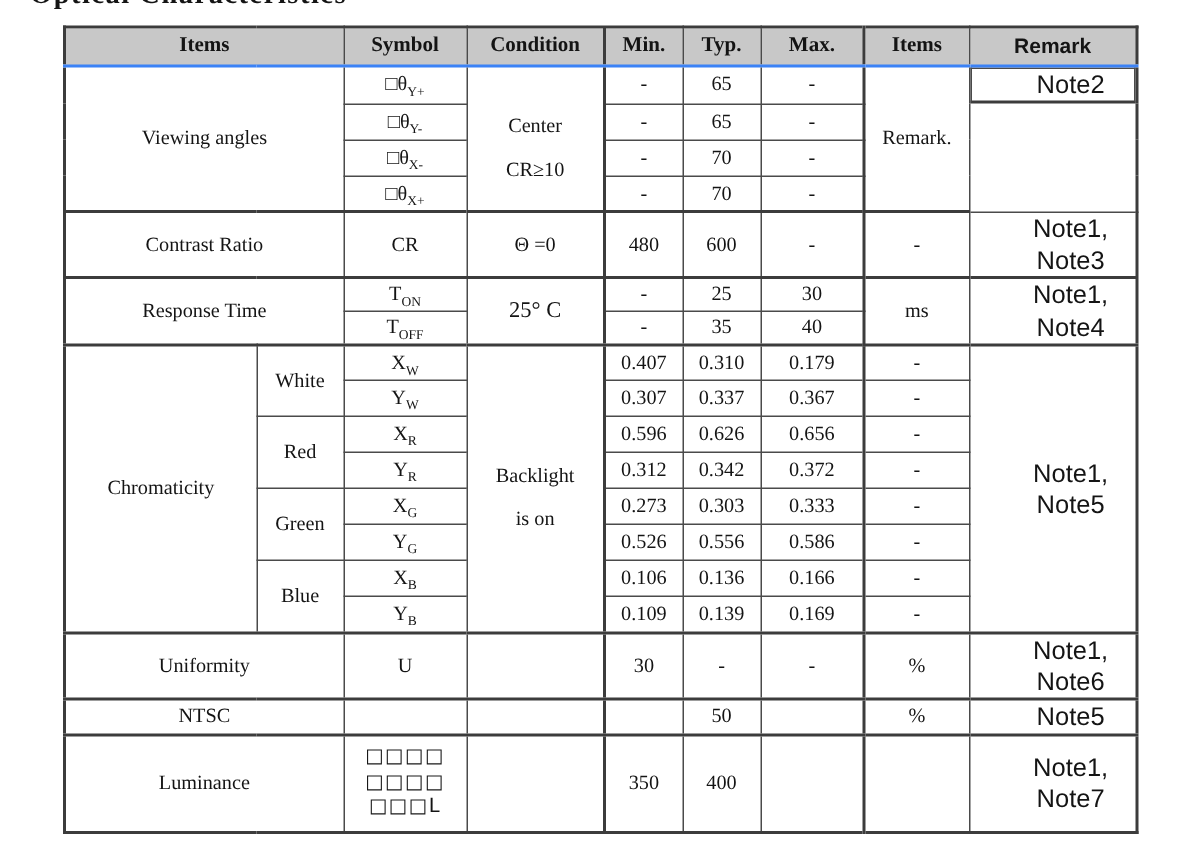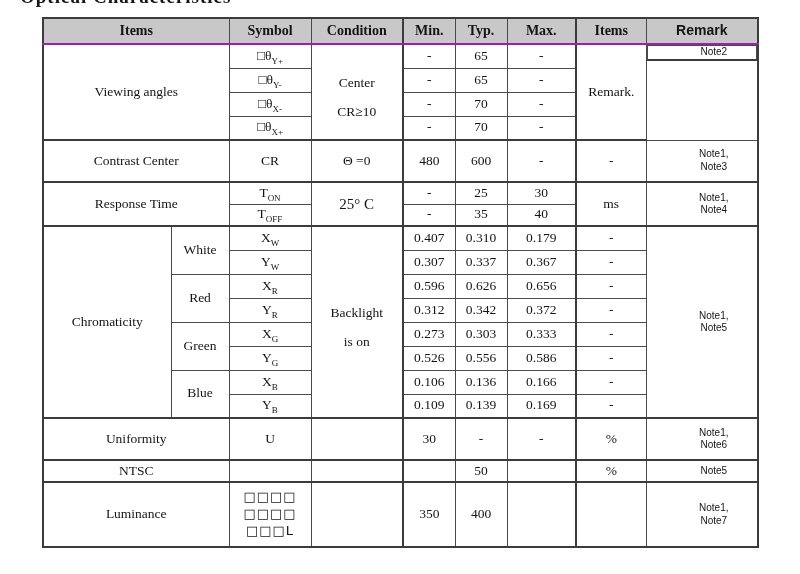--- a/index.html
+++ b/index.html
@@ -16,28 +16,28 @@
     position:absolute;left:42px;top:17px;width:715px;
     border-collapse:collapse;table-layout:fixed;
     border:2px solid #3c3c3c;
   }
   table.opt td, table.opt th{
     border:1px solid #4a4a4a;padding:0;text-align:center;vertical-align:middle;
     font-size:13.5px;line-height:1.25;overflow:hidden;
   }
   table.opt th{
     background:#c8c8c8;font-weight:bold;font-size:14px;
-    border-bottom:2px solid #a21caf;
+    border-bottom:2px solid #3b82f6;
   }
   th.sans{font-family:"Liberation Sans", sans-serif;}
   .gb{border-bottom:2px solid #3c3c3c !important;}   
   .vthick{border-left:2px solid #3c3c3c !important;} 
   .sym-left{text-align:left;padding-left:3px;}
   sub{font-size:9px;line-height:0;}
-  .note{font-family:"Liberation Sans", sans-serif;font-size:10px;display:block;padding-left:24px;}
+  .note{font-family:"Liberation Sans", sans-serif;font-size:17px;display:block;padding-left:24px;}
   .line{display:block;margin-top:12px;}
   .boxes{display:block;font-family:"DejaVu Sans", sans-serif;font-size:13px;
     letter-spacing:1px;line-height:1.3;}
   tr.h26{height:26px}tr.h24{height:24px}tr.h42{height:42px}
   tr.h22{height:22px}tr.h65{height:65px}
 </style>
 </head>
 <body>
 
 <div id="canvas">
@@ -99,21 +99,21 @@
       <td>-</td>
     </tr>
     <tr class="h24">
       <td class="sym-left gb"><span>□</span><span>θ</span><sub>X+</sub></td>
       <td class="gb vthick">-</td>
       <td class="gb">70</td>
       <td class="gb">-</td>
     </tr>
 
     <tr class="h42">
-      <td colspan="2" class="gb">Contrast Center</td>
+      <td colspan="2" class="gb">Contrast Ratio</td>
       <td class="gb">CR</td>
       <td class="gb">Θ =0</td>
       <td class="gb vthick">480</td>
       <td class="gb">600</td>
       <td class="gb">-</td>
       <td class="gb vthick">-</td>
       <td class="gb">
         <span class="note">Note1,</span>
         <span class="note">Note3</span>
       </td>

